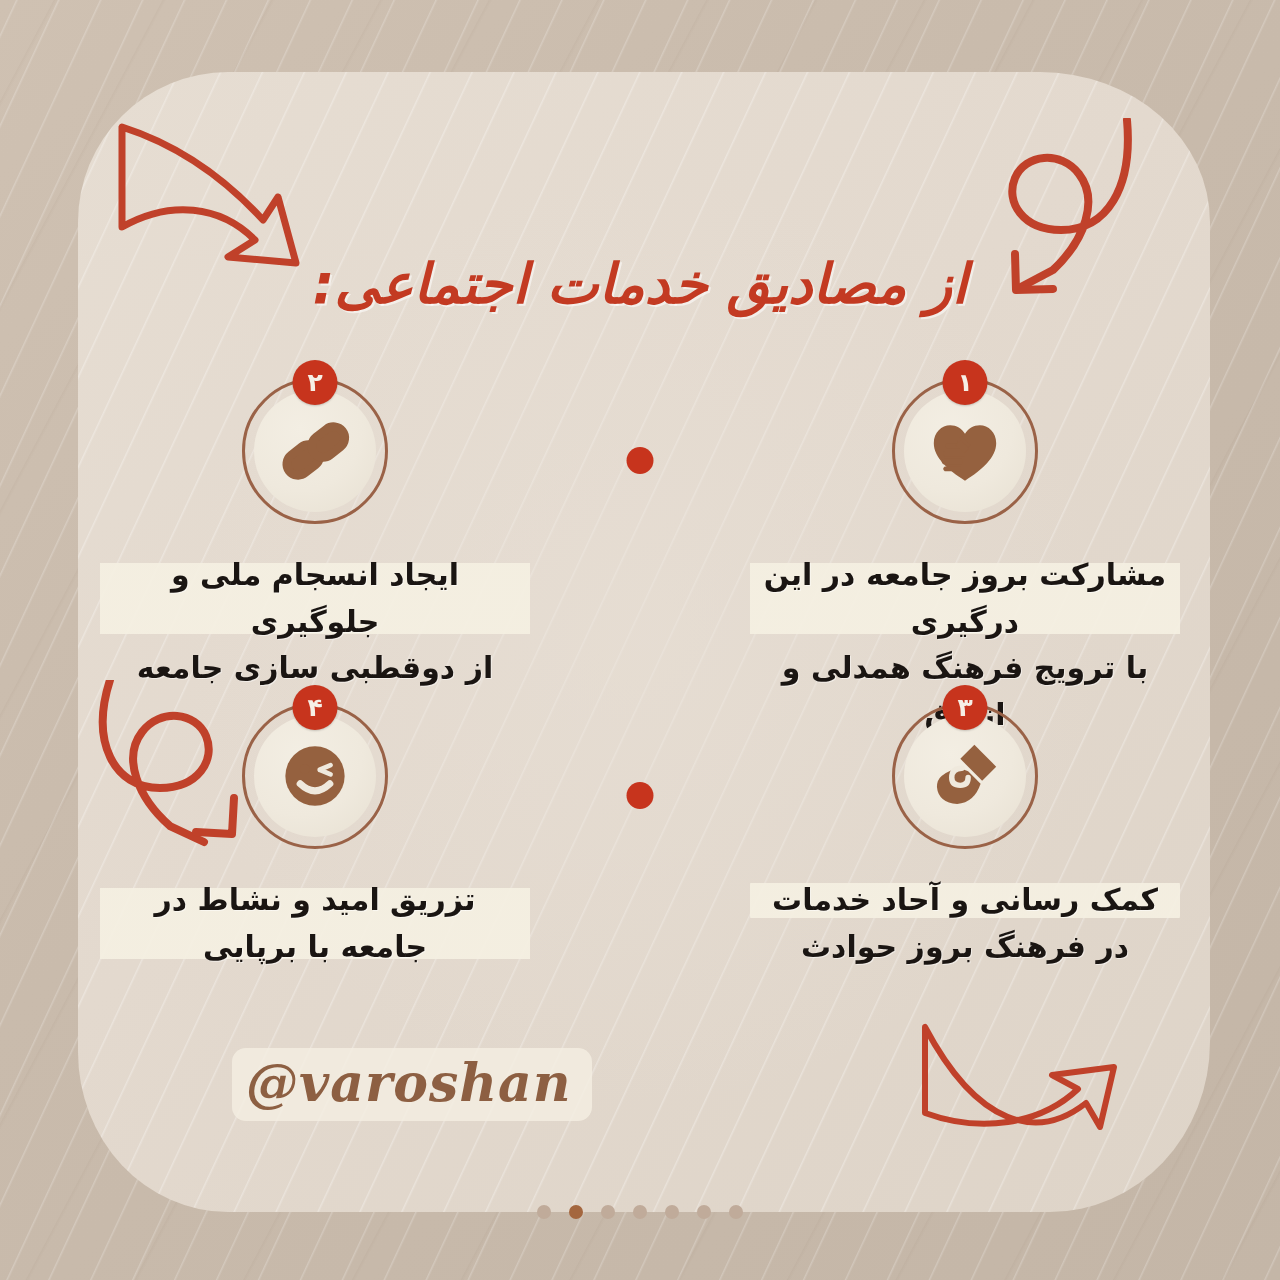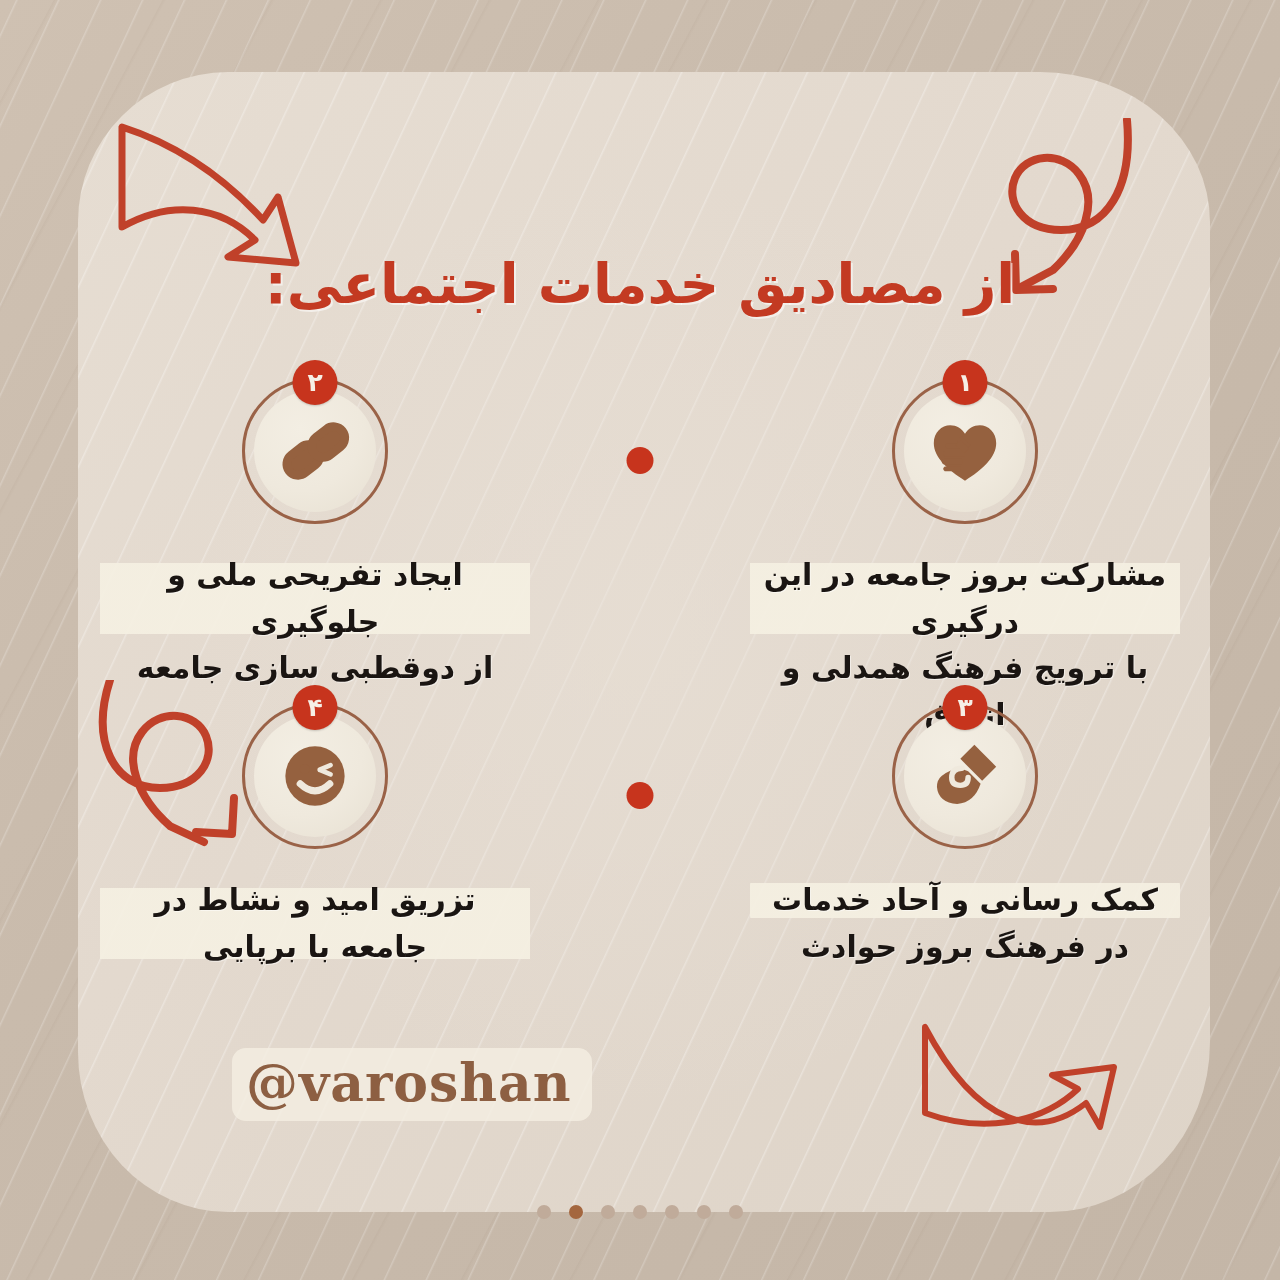--- a/index.html
+++ b/index.html
@@ -42,21 +42,21 @@
   #panel:after{
     content:"";position:absolute;inset:-28px;border-radius:inherit;
     background:radial-gradient(closest-side,rgba(232,224,214,0.55),rgba(232,224,214,0) 78%);
     z-index:-1;
   }
 
   .deco{position:absolute;}
 
   
   #title-wrap{
-    position:absolute;top:252px;left:0;width:1280px;text-align:center;
+    position:absolute;top:252px;left:0;width:1280px;text-align:center;font-style:italic;
   }
   #title{
     display:inline-block;
     font-size:55px;font-weight:bold;letter-spacing:-1px;
     color:#c33a22;
     text-shadow:2px 2px 0 rgba(255,255,255,0.55);
     direction:rtl;
   }
 
   
@@ -109,21 +109,21 @@
     position:absolute;width:27px;height:27px;border-radius:50%;
     background:#c7341d;left:50%;transform:translateX(-50%);
   }
   #sep1{top:447px;}
   #sep2{top:782px;}
 
   
   #handle{
     position:absolute;left:232px;top:1048px;
     font-family:"DejaVu Serif","Liberation Serif",serif;
-    font-weight:bold;
+    font-style:italic;font-weight:bold;
     font-size:52px;color:#8d5f42;direction:ltr;
     background:rgba(244,238,226,0.82);
     padding:4px 20px 8px 14px;border-radius:14px;
     letter-spacing:1px;
   }
 
   
   #dots{position:absolute;left:0;top:1205px;width:1280px;display:flex;justify-content:center;gap:18px;}
   .pdot{width:14px;height:14px;border-radius:50%;background:#c0ab9a;}
   .pdot.active{background:#a4673f;}
@@ -191,21 +191,21 @@
       <div class="disc">
         <svg class="ico" viewBox="0 0 100 100">
           <g fill="none" stroke="#95613f" stroke-width="11" stroke-linecap="round">
             <rect x="12" y="47" width="46" height="29" rx="14.5" transform="rotate(-38 35 61.5)"></rect>
             <rect x="44" y="24" width="46" height="29" rx="14.5" transform="rotate(-38 67 38.5)"></rect>
           </g>
         </svg>
       </div>
     </div>
     <div class="caption">
-      <span class="ln">ایجاد تفریحی ملی و جلوگیری</span>
+      <span class="ln">ایجاد انسجام ملی و جلوگیری</span>
       <span class="ln">از دوقطبی سازی جامعه</span>
     </div>
   </div>
 
   <div class="card r2 right">
     <div class="badge-circle">
       <div class="num-badge">۳</div>
       <div class="ring"></div>
       <div class="disc">
         <svg class="ico" viewBox="0 0 100 100">

